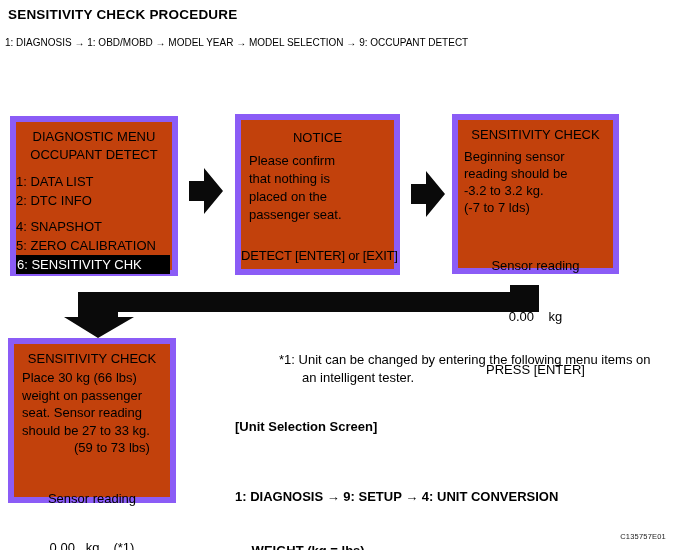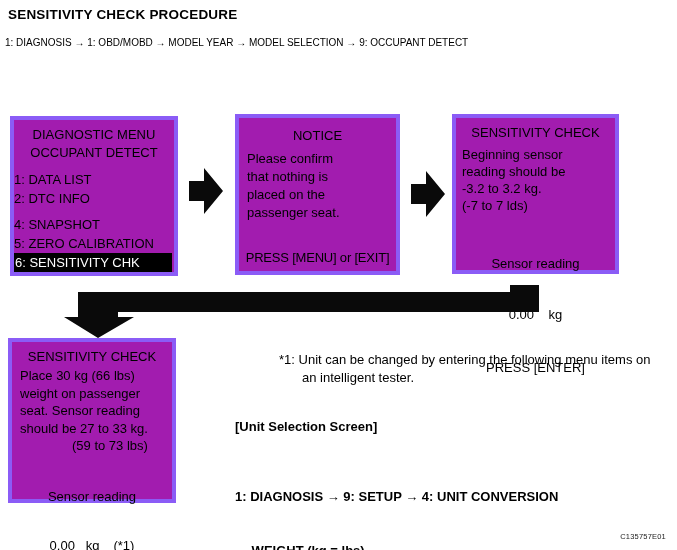--- a/index.html
+++ b/index.html
@@ -9,21 +9,21 @@
     overflow:hidden;margin:0 auto;
   }
   .doc-title{
     position:absolute;left:8px;top:7px;font-size:13.5px;font-weight:bold;
     letter-spacing:.2px;
   }
   .breadcrumb{
     position:absolute;left:5px;top:37px;font-size:10px;white-space:pre;
   }
   .screen-box{
-    position:absolute;background:#a21caf;border:4px solid #8b5cf6;
+    position:absolute;background:#c2410c;border:6px solid #8b5cf6;
     font-size:13px;line-height:18px;box-sizing:border-box;
   }
   .box-diagnostic{left:10px;top:116px;width:168px;height:160px;}
   .box-notice{left:235px;top:114px;width:165px;height:161px;}
   .box-check1{left:452px;top:114px;width:167px;height:160px;}
   .box-check2{left:8px;top:338px;width:168px;height:165px;}
   .box-title{text-align:center;padding-top:6px;line-height:17px;}
   .box-title.two-line{line-height:18px;}
   .menu-list{margin-top:9px;line-height:18.5px;}
   .menu-item{white-space:nowrap;}
@@ -90,21 +90,21 @@
   </svg>
 
   <div class="screen-box box-notice">
     <div class="box-title" style="padding-top:9px;">NOTICE</div>
     <div class="body-lines">
       <div>Please confirm</div>
       <div>that nothing is</div>
       <div>placed on the</div>
       <div>passenger seat.</div>
     </div>
-    <div class="press-footer abs-bottom">PRESS [MENU] or [EXIT]</div>
+    <div class="press-footer abs-bottom">DETECT [ENTER] or [EXIT]</div>
   </div>
 
   <svg class="flow-arrow arrow-right-2" width="34" height="46" viewBox="0 0 34 46">
     <polygon points="0,13 15,13 15,0 34,23 15,46 15,33 0,33" fill="#0a0a0a"></polygon>
   </svg>
 
   <div class="screen-box box-check1">
     <div class="box-title">SENSITIVITY CHECK</div>
     <div class="body-lines">
       <div>Beginning sensor</div>

